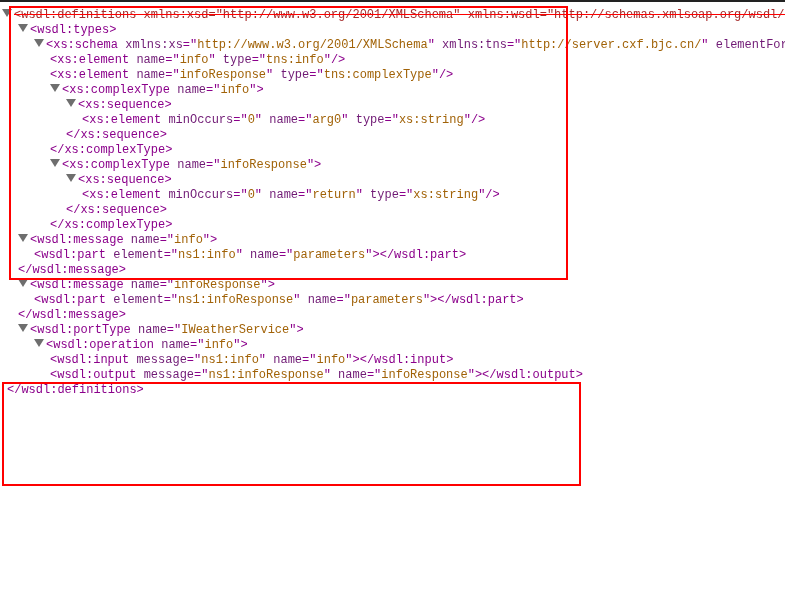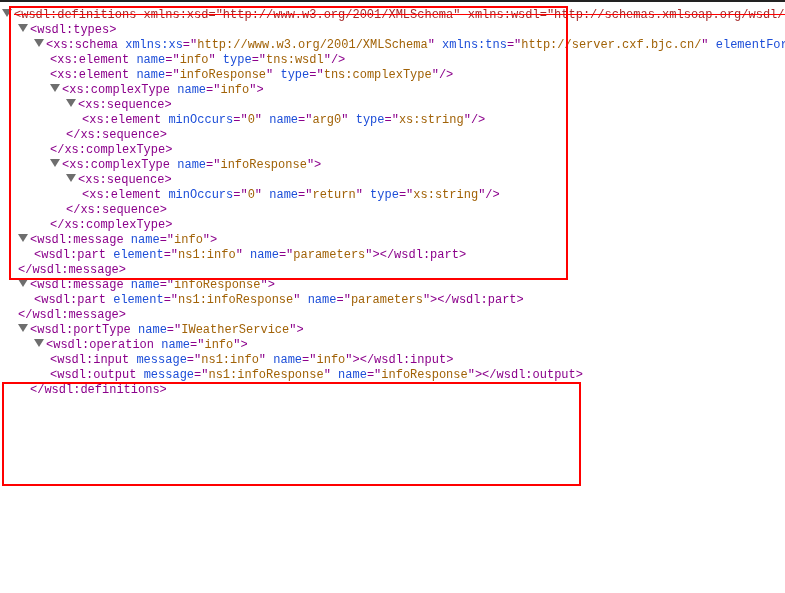--- a/index.html
+++ b/index.html
@@ -18,21 +18,21 @@
     display: inline-block;
     width: 0; height: 0;
     border-left: 5px solid transparent;
     border-right: 5px solid transparent;
     border-top: 8px solid #6e6e6e;
     margin-right: 2px;
     vertical-align: 1px;
   }
   .br { color: #8B008B; } 
   .tag { color: #8B008B; }
-  .attr { color: #1d4ed8; }
+  .attr { color: #701a75; }
   .val { color: #a16207; }
   .root { color: #A52A2A; }
   .strike { text-decoration: line-through; text-decoration-color: #ff0000; }
   .i1 { padding-left: 16px; }
   .i2 { padding-left: 32px; }
   .i3 { padding-left: 48px; }
   .i4 { padding-left: 64px; }
   .i5 { padding-left: 80px; }
   .box {
     border: 2px solid #ff0000;
@@ -51,21 +51,21 @@
 
 <div class="topbar"></div>
 <div class="wrap">
 
 <div class="line"><span class="tri"></span><span class="root strike">&lt;wsdl:definitions xmlns:xsd="http://www.w3.org/2001/XMLSchema" xmlns:wsdl="http://schemas.xmlsoap.org/wsdl/" xmlns:ns1</span></div>
 
 <div class="line i1"><span class="tri"></span><span class="br">&lt;</span><span class="tag">wsdl:types</span><span class="br">&gt;</span></div>
 
 <div class="line i2"><span class="tri"></span><span class="br">&lt;</span><span class="tag">xs:schema</span> <span class="attr">xmlns:xs</span><span class="br">="</span><span class="val">http://www.w3.org/2001/XMLSchema</span><span class="br">"</span> <span class="attr">xmlns:tns</span><span class="br">="</span><span class="val">http://server.cxf.bjc.cn/</span><span class="br">"</span> <span class="attr">elementFormDefault</span></div>
 
-<div class="line i3"><span class="br">&lt;</span><span class="tag">xs:element</span> <span class="attr">name</span><span class="br">="</span><span class="val">info</span><span class="br">"</span> <span class="attr">type</span><span class="br">="</span><span class="val">tns:wsdl</span><span class="br">"/&gt;</span></div>
+<div class="line i3"><span class="br">&lt;</span><span class="tag">xs:element</span> <span class="attr">name</span><span class="br">="</span><span class="val">info</span><span class="br">"</span> <span class="attr">type</span><span class="br">="</span><span class="val">tns:info</span><span class="br">"/&gt;</span></div>
 
 <div class="line i3"><span class="br">&lt;</span><span class="tag">xs:element</span> <span class="attr">name</span><span class="br">="</span><span class="val">infoResponse</span><span class="br">"</span> <span class="attr">type</span><span class="br">="</span><span class="val">tns:complexType</span><span class="br">"/&gt;</span></div>
 
 <div class="line i3"><span class="tri"></span><span class="br">&lt;</span><span class="tag">xs:complexType</span> <span class="attr">name</span><span class="br">="</span><span class="val">info</span><span class="br">"&gt;</span></div>
 <div class="line i4"><span class="tri"></span><span class="br">&lt;</span><span class="tag">xs:sequence</span><span class="br">&gt;</span></div>
 <div class="line i5"><span class="br">&lt;</span><span class="tag">xs:element</span> <span class="attr">minOccurs</span><span class="br">="</span><span class="val">0</span><span class="br">"</span> <span class="attr">name</span><span class="br">="</span><span class="val">arg0</span><span class="br">"</span> <span class="attr">type</span><span class="br">="</span><span class="val">xs:string</span><span class="br">"/&gt;</span></div>
 <div class="line i4"><span class="br">&lt;/</span><span class="tag">xs:sequence</span><span class="br">&gt;</span></div>
 <div class="line i3"><span class="br">&lt;/</span><span class="tag">xs:complexType</span><span class="br">&gt;</span></div>
 
 <div class="line i3"><span class="tri"></span><span class="br">&lt;</span><span class="tag">xs:complexType</span> <span class="attr">name</span><span class="br">="</span><span class="val">infoResponse</span><span class="br">"&gt;</span></div>
@@ -81,18 +81,18 @@
 
 <div class="line i1"><span class="tri"></span><span class="br">&lt;</span><span class="tag">wsdl:message</span> <span class="attr">name</span><span class="br">="</span><span class="val">infoResponse</span><span class="br">"&gt;</span></div>
 <div class="line i2"><span class="br">&lt;</span><span class="tag">wsdl:part</span> <span class="attr">element</span><span class="br">="</span><span class="val">ns1:infoResponse</span><span class="br">"</span> <span class="attr">name</span><span class="br">="</span><span class="val">parameters</span><span class="br">"&gt;&lt;/</span><span class="tag">wsdl:part</span><span class="br">&gt;</span></div>
 <div class="line i1"><span class="br">&lt;/</span><span class="tag">wsdl:message</span><span class="br">&gt;</span></div>
 
 <div class="line i1"><span class="tri"></span><span class="br">&lt;</span><span class="tag">wsdl:portType</span> <span class="attr">name</span><span class="br">="</span><span class="val">IWeatherService</span><span class="br">"&gt;</span></div>
 <div class="line i2"><span class="tri"></span><span class="br">&lt;</span><span class="tag">wsdl:operation</span> <span class="attr">name</span><span class="br">="</span><span class="val">info</span><span class="br">"&gt;</span></div>
 <div class="line i3"><span class="br">&lt;</span><span class="tag">wsdl:input</span> <span class="attr">message</span><span class="br">="</span><span class="val">ns1:info</span><span class="br">"</span> <span class="attr">name</span><span class="br">="</span><span class="val">info</span><span class="br">"&gt;&lt;/</span><span class="tag">wsdl:input</span><span class="br">&gt;</span></div>
 <div class="line i3"><span class="br">&lt;</span><span class="tag">wsdl:output</span> <span class="attr">message</span><span class="br">="</span><span class="val">ns1:infoResponse</span><span class="br">"</span> <span class="attr">name</span><span class="br">="</span><span class="val">infoResponse</span><span class="br">"&gt;&lt;/</span><span class="tag">wsdl:output</span><span class="br">&gt;</span></div>
 
-<div class="line" style="padding-left:28px"><span class="tag">&lt;/wsdl:definitions&gt;</span></div>
+<div class="line" style="padding-left:5px"><span class="tag">&lt;/wsdl:definitions&gt;</span></div>
 
 </div>
 
 <div class="box box1"></div>
 <div class="box box2"></div>
 
 </body></html>

